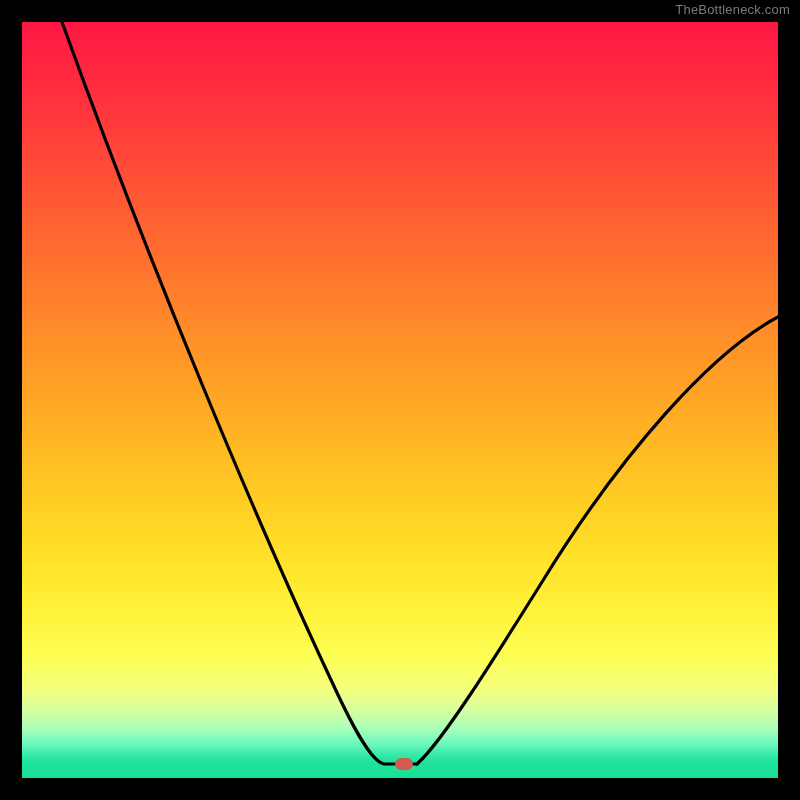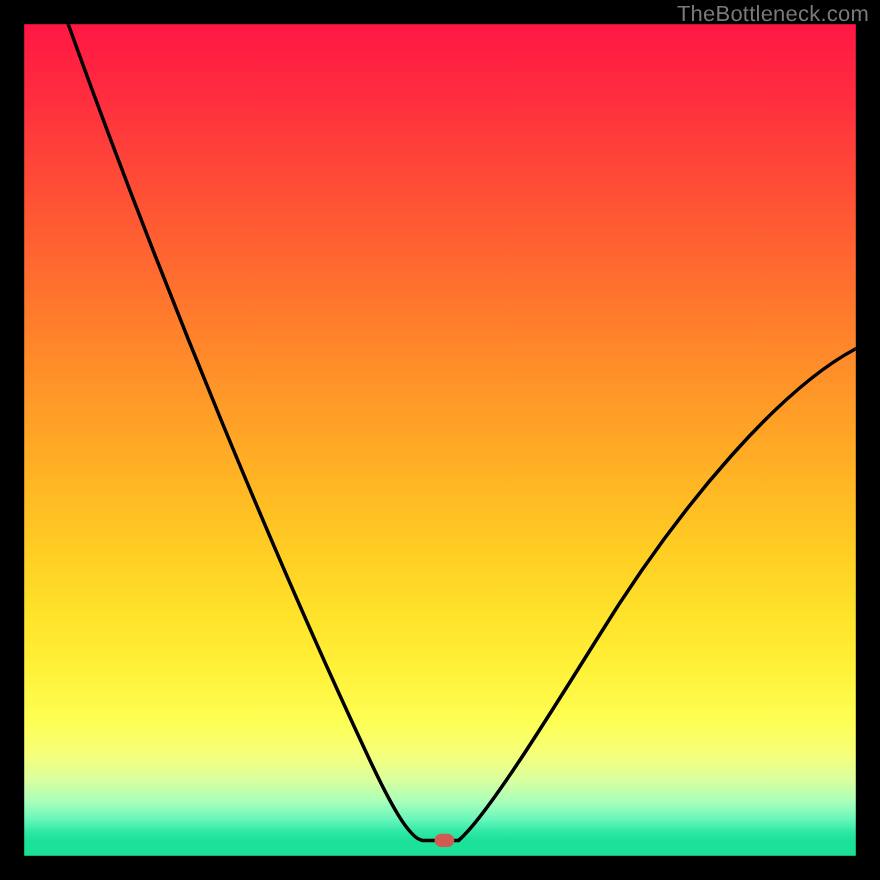--- a/index.html
+++ b/index.html
@@ -60,21 +60,21 @@
     height: 12px;
     background: #d25a52;
     border-radius: 6px;
     transform: translate(-50%, -50%);
   }
   .watermark {
     position: absolute;
     top: 2px;
     right: 10px;
     color: #7a7a7a;
-    font-size: 20px;
+    font-size: 13px;
     font-weight: 500;
     letter-spacing: 0.2px;
   }
 </style>
 </head>
 <body>
 
 <div class="frame">
 
   <div class="plot">

